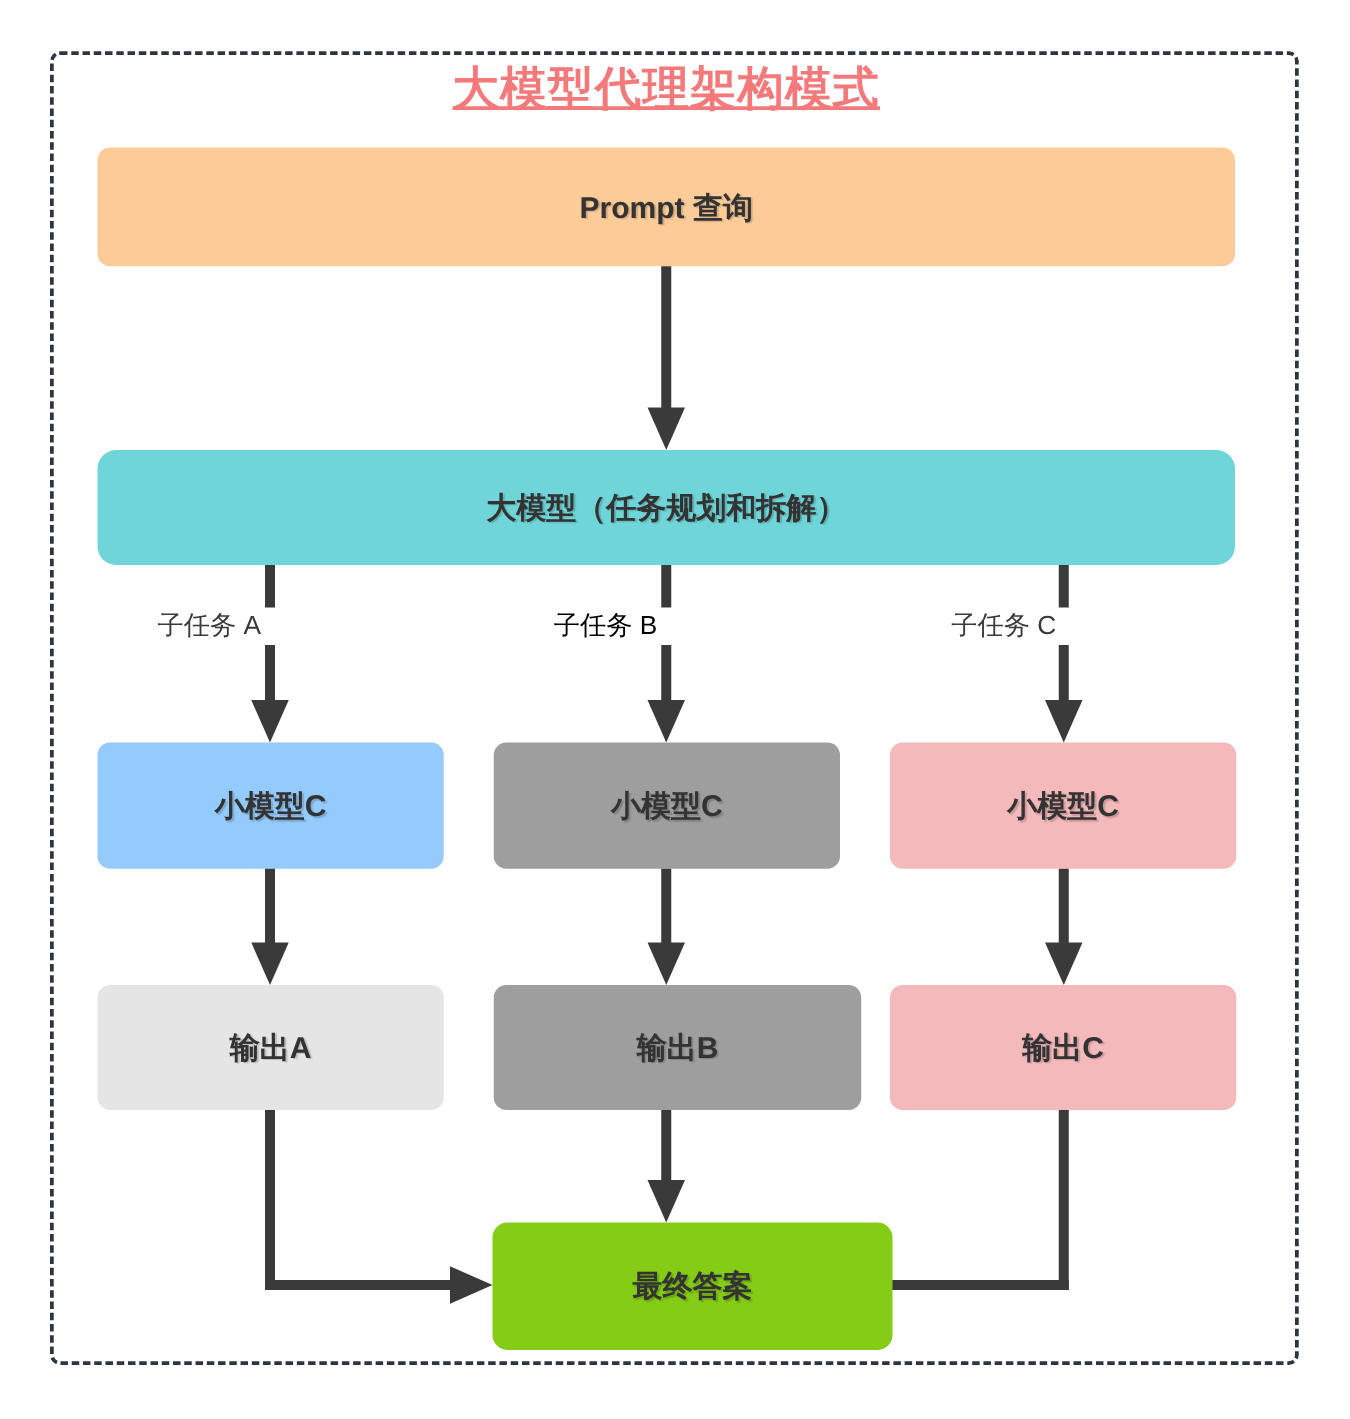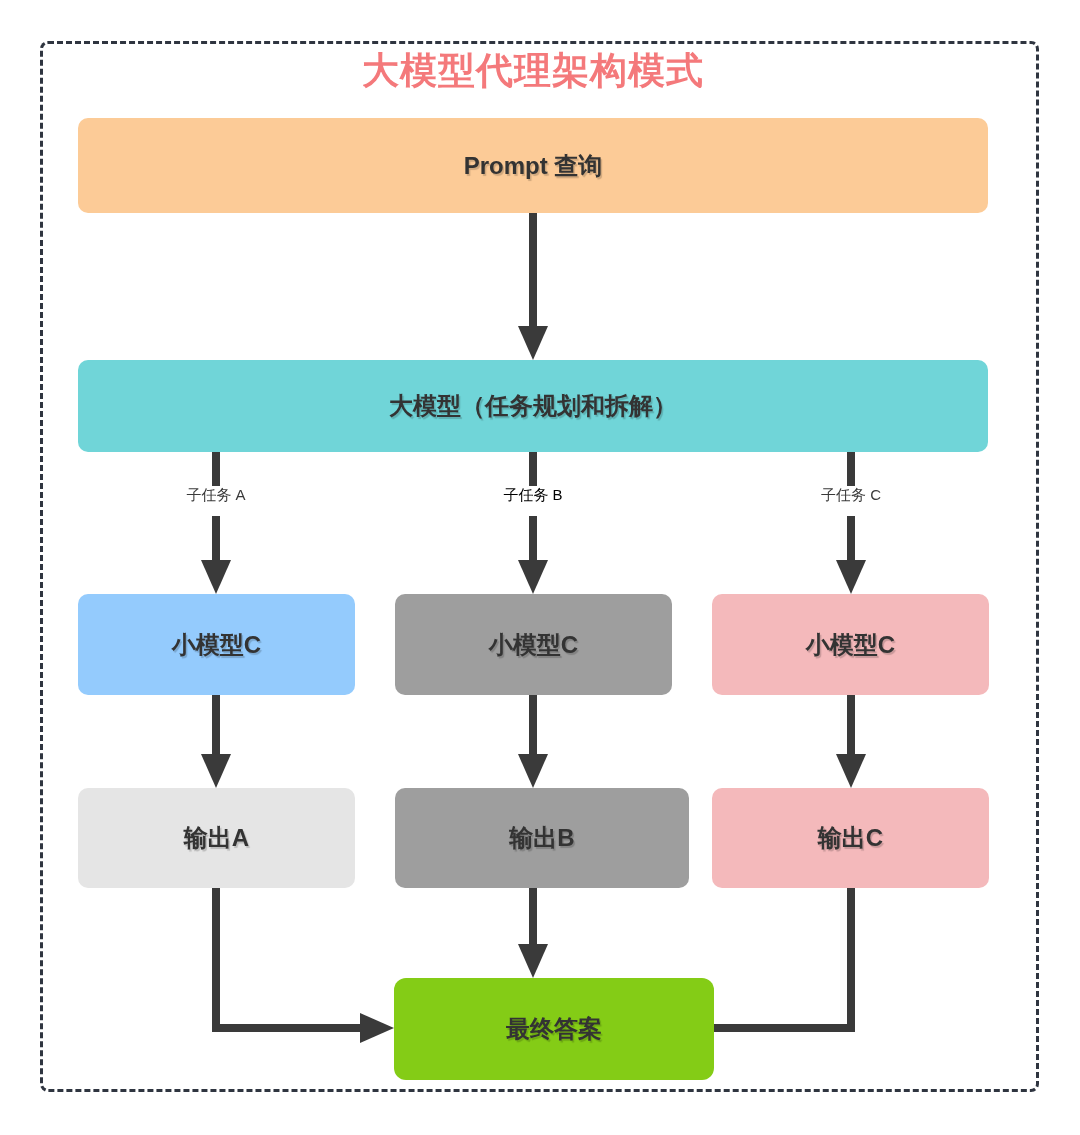--- a/index.html
+++ b/index.html
@@ -57,40 +57,40 @@
   .head-left {
     position: absolute;
     width: 0; height: 0;
     border-top: 15px solid transparent;
     border-bottom: 15px solid transparent;
     border-right: 34px solid #3a3a3a;
   }
   .edge-label {
     position: absolute;
     width: 180px;
-    text-align: center;
-    font-size: 15px;
+    text-align: left;
+    font-size: 21px;
     font-weight: normal;
   }
 </style>
 </head>
 <body>
 
 <div class="canvas" style="color: rgb(51, 51, 51);">
 
   <div class="dashed-border" style="border-color: rgb(47, 53, 64);"></div>
 
-  <div class="diagram-title" style="color: rgb(244, 121, 123);">大模型代理架构模式</div>
+  <div class="diagram-title" style="color: rgb(244, 121, 123); text-decoration: underline;">大模型代理架构模式</div>
 
   <div class="box" style="left: 78px; top: 118px; width: 910px; height: 95px; background-color: rgb(252, 203, 151);">Prompt 查询</div>
 
   <div class="vline" style="left: 529px; top: 213px; height: 114px; background-color: rgb(58, 58, 58);"></div>
   <div class="head-down" style="left: 518px; top: 326px; border-top-color: rgb(58, 58, 58);"></div>
 
-  <div class="box" style="left: 78px; top: 360px; width: 910px; height: 92px; background-color: rgb(112, 213, 216);">大模型（任务规划和拆解）</div>
+  <div class="box" style="left: 78px; top: 360px; width: 910px; height: 92px; background-color: rgb(112, 213, 216); border-radius: 15px;">大模型（任务规划和拆解）</div>
 
   <div class="vline" style="left: 212px; top: 452px; height: 34px; background-color: rgb(58, 58, 58);"></div>
   <div class="edge-label" style="left: 126px; top: 486px; color: rgb(58, 58, 58);">子任务 A</div>
   <div class="vline" style="left: 212px; top: 516px; height: 46px; background-color: rgb(58, 58, 58);"></div>
   <div class="head-down" style="left: 201px; top: 560px; border-top-color: rgb(58, 58, 58);"></div>
 
   <div class="vline" style="left: 529px; top: 452px; height: 34px; background-color: rgb(58, 58, 58);"></div>
   <div class="edge-label" style="left: 443px; top: 486px; color: #000000;">子任务 B</div>
   <div class="vline" style="left: 529px; top: 516px; height: 46px; background-color: rgb(58, 58, 58);"></div>
   <div class="head-down" style="left: 518px; top: 560px; border-top-color: rgb(58, 58, 58);"></div>

